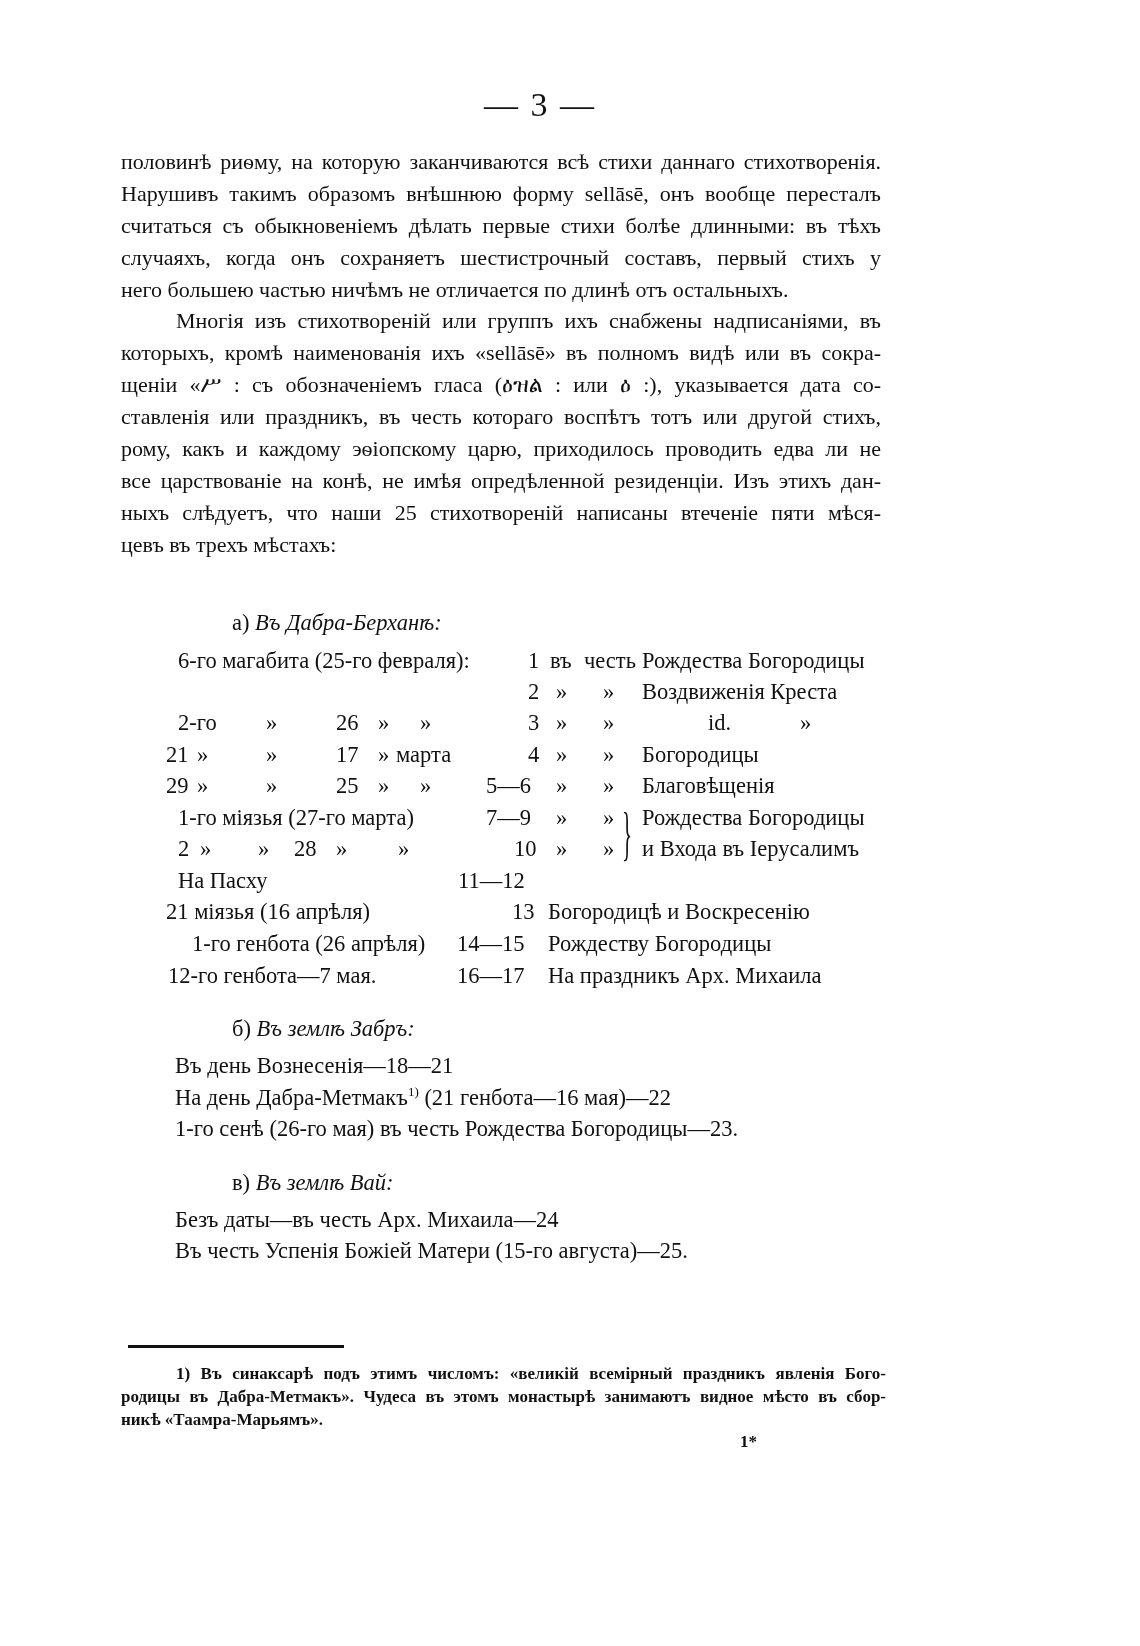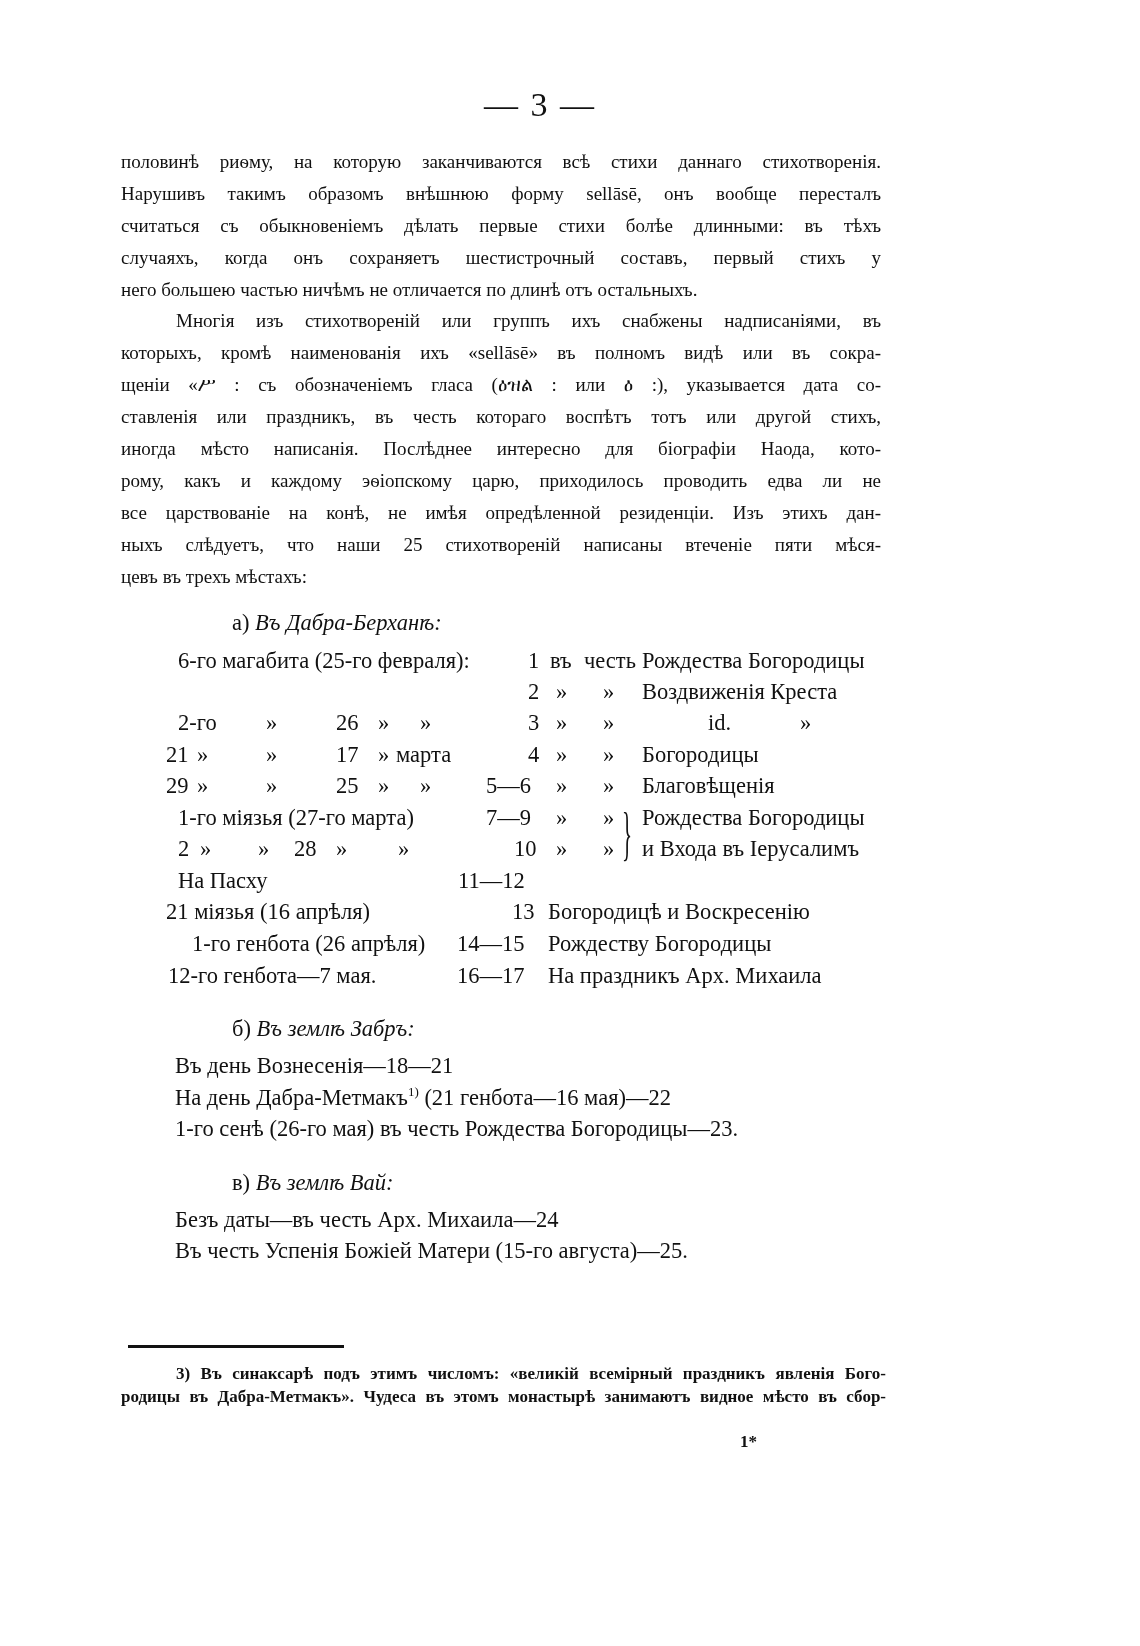--- a/index.html
+++ b/index.html
@@ -7,21 +7,21 @@
     width: 1140px; height: 1646px; position: relative; overflow: hidden;
     font-family: "Liberation Serif", "DejaVu Serif", serif;
     color: #111111;
   }
   .page-number {
     position: absolute; top: 86px; left: 0; width: 1080px; text-align: center;
     font-size: 34px; letter-spacing: 2px;
   }
   .para {
     position: absolute; left: 121px; width: 760px;
-    font-size: 19px; line-height: 32px; text-align: justify;
+    font-size: 22px; line-height: 32px; text-align: justify;
   }
   .para .line { display: block; white-space: nowrap; text-align: justify; text-align-last: justify; }
   .para .line.last { text-align-last: left; }
   .para .line.indent { padding-left: 55px; }
   #p1 { top: 146px; }
   #p2 { top: 305px; }
 
   .section-head {
     position: absolute; left: 232px; font-size: 22.5px; white-space: nowrap;
   }
@@ -64,21 +64,20 @@
   <span class="line">считаться съ обыкновеніемъ дѣлать первые стихи болѣе длинными: въ тѣхъ</span>
   <span class="line">случаяхъ, когда онъ сохраняетъ шестистрочный составъ, первый стихъ у</span>
   <span class="line last">него большею частью ничѣмъ не отличается по длинѣ отъ остальныхъ.</span>
 </div>
 
 <div id="p2" class="para">
   <span class="line indent">Многія изъ стихотвореній или группъ ихъ снабжены надписаніями, въ</span>
   <span class="line">которыхъ, кромѣ наименованія ихъ «sellāsē» въ полномъ видѣ или въ сокра-</span>
   <span class="line">щеніи «ሥ : съ обозначеніемъ гласа (ዕዝል : или ዕ :), указывается дата со-</span>
   <span class="line">ставленія или праздникъ, въ честь котораго воспѣтъ тотъ или другой стихъ,</span>
-  <span class="line">иногда мѣсто написанія. Послѣднее интересно для біографіи Наода, кото-</span>
   <span class="line">рому, какъ и каждому эѳіопскому царю, приходилось проводить едва ли не</span>
   <span class="line">все царствованіе на конѣ, не имѣя опредѣленной резиденціи. Изъ этихъ дан-</span>
   <span class="line">ныхъ слѣдуетъ, что наши 25 стихотвореній написаны втеченіе пяти мѣся-</span>
   <span class="line last">цевъ въ трехъ мѣстахъ:</span>
 </div>
 
 <div id="sec-a-head" class="section-head">
   <span>а)</span>
   <span class="title">Въ Дабра-Берханѣ:</span>
 </div>
@@ -198,17 +197,18 @@
 <div id="sec-v-head" class="section-head">
   <span>в)</span>
   <span class="title">Въ землѣ Вай:</span>
 </div>
 <div class="simple-line" style="top:1207px">Безъ даты—въ честь Арх. Михаила—24</div>
 <div class="simple-line" style="top:1238px">Въ честь Успенія Божіей Матери (15-го августа)—25.</div>
 
 <div class="footnote-rule"></div>
 
 <div class="footnote">
-  <span class="line indent">3) Въ синаксарѣ подъ этимъ числомъ: «великій всемірный праздникъ явленія Бого-</span>
+  <span class="line indent">1) Въ синаксарѣ подъ этимъ числомъ: «великій всемірный праздникъ явленія Бого-</span>
   <span class="line">родицы въ Дабра-Метмакъ». Чудеса въ этомъ монастырѣ занимаютъ видное мѣсто въ сбор-</span>
+  <span class="line last">никѣ «Таамра-Марьямъ».</span>
 </div>
 
 <div class="signature">1*</div>
 
 </body></html>

